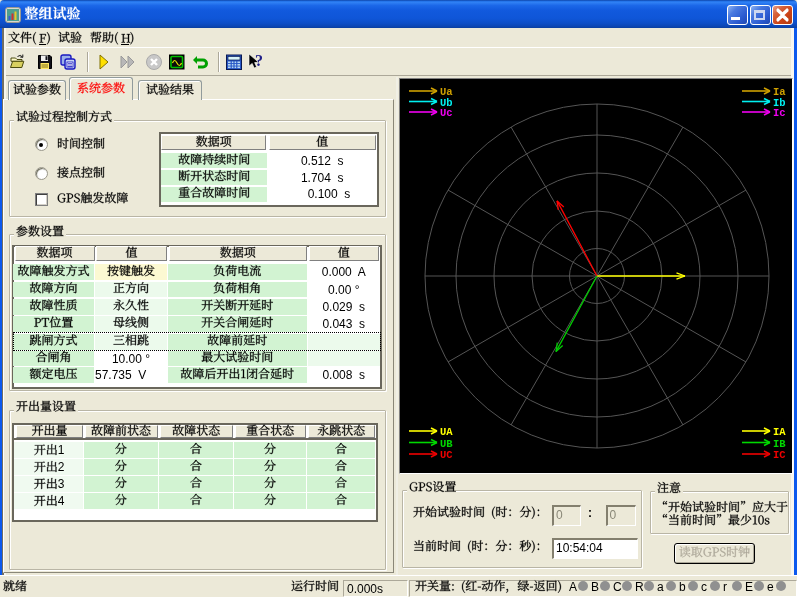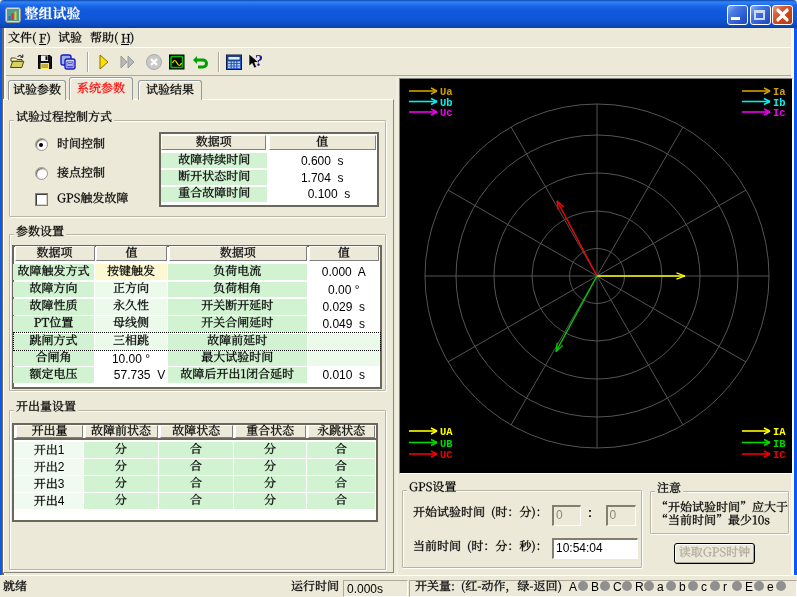--- a/index.html
+++ b/index.html
@@ -100,21 +100,21 @@
 <div style="position:absolute;left:14px;top:111.8px;width:100px;height:14px;background:#ece9d8;"></div>
 <div style="position:absolute;left:34.5px;top:138px;width:13px;height:13px;border-radius:50%;background:#fff;border:1px solid #9a978a;box-shadow:inset 1px 1px 1px #6a6a5a;"></div>
 <div style="position:absolute;left:39px;top:142.5px;width:4px;height:4px;border-radius:50%;background:#000;"></div>
 <div style="position:absolute;left:34.5px;top:167px;width:13px;height:13px;border-radius:50%;background:#fff;border:1px solid #9a978a;box-shadow:inset 1px 1px 1px #6a6a5a;"></div>
 <div style="position:absolute;left:34.5px;top:192.5px;width:13px;height:13px;background:#fff;border:1px solid #808080;box-shadow:inset 1px 1px 0 #404040, inset -1px -1px 0 #d4d0c8;"></div>
 <div style="position:absolute;left:159px;top:132px;width:219.5px;height:74.5px;background:#fff;border:2px solid #6a675c;"></div>
 <div style="position:absolute;left:161.3px;top:134.5px;width:104.7px;height:15.5px;background:#ece9d8;border-top:1px solid #fff;border-left:1px solid #fff;border-right:1px solid #808080;border-bottom:1px solid #808080;"></div>
 <div style="position:absolute;left:268.5px;top:134.5px;width:107.5px;height:15.5px;background:#ece9d8;border-top:1px solid #fff;border-left:1px solid #fff;border-right:1px solid #808080;border-bottom:1px solid #808080;"></div>
 <div style="position:absolute;left:161.3px;top:153.3px;width:105.7px;height:15.2px;background:#d2f3d2;"></div>
 <div style="position:absolute;left:268.5px;top:153.3px;width:107.5px;height:15.2px;background:#fff;"></div>
-<div class="txt" style="position:absolute;left:268.5px;top:153.9px;width:107.5px;height:14px;font-size:12px;text-align:center;line-height:14px;z-index:30;">0.600  s</div>
+<div class="txt" style="position:absolute;left:268.5px;top:153.9px;width:107.5px;height:14px;font-size:12px;text-align:center;line-height:14px;z-index:30;">0.512  s</div>
 <div style="position:absolute;left:161.3px;top:169.9px;width:105.7px;height:15.2px;background:#d2f3d2;"></div>
 <div style="position:absolute;left:268.5px;top:169.9px;width:107.5px;height:15.2px;background:#fff;"></div>
 <div class="txt" style="position:absolute;left:268.5px;top:170.5px;width:107.5px;height:14px;font-size:12px;text-align:center;line-height:14px;z-index:30;">1.704  s</div>
 <div style="position:absolute;left:161.3px;top:186.5px;width:105.7px;height:15.2px;background:#d2f3d2;"></div>
 <div style="position:absolute;left:268.5px;top:186.5px;width:107.5px;height:15.2px;background:#fff;"></div>
 <div class="txt" style="position:absolute;left:268.5px;top:187.1px;width:121px;height:14px;font-size:12px;text-align:center;line-height:14px;z-index:30;">0.100  s</div>
 <div style="position:absolute;left:9px;top:234.4px;width:377px;height:156.6px;border:1px solid #b9b5a5;border-radius:1px;box-shadow:1px 1px 0 #fff, inset 1px 1px 0 #fff;"></div>
 <div style="position:absolute;left:14px;top:226.4px;width:52px;height:14px;background:#ece9d8;"></div>
 <div style="position:absolute;left:11.5px;top:244.5px;width:370.5px;height:144.8px;background:#fff;border:2px solid #6a675c;"></div>
 <div style="position:absolute;left:14.5px;top:246px;width:80px;height:14.5px;background:#ece9d8;border-top:1px solid #fff;border-left:1px solid #fff;border-right:1px solid #808080;border-bottom:1px solid #808080;"></div>
@@ -133,36 +133,36 @@
 <div class="txt" style="position:absolute;left:307.5px;top:282.5px;width:72.5px;height:14px;font-size:12px;text-align:center;line-height:14px;z-index:30;">0.00 °</div>
 <div style="position:absolute;left:13px;top:298.8px;width:81px;height:15.8px;background:#d2f3d2;"></div>
 <div style="position:absolute;left:95px;top:298.8px;width:72px;height:15.8px;background:#ecfaec;"></div>
 <div style="position:absolute;left:168px;top:298.8px;width:138.5px;height:15.8px;background:#d2f3d2;"></div>
 <div style="position:absolute;left:307.5px;top:298.8px;width:72.5px;height:15.8px;background:#fff;"></div>
 <div class="txt" style="position:absolute;left:307.5px;top:299.7px;width:72.5px;height:14px;font-size:12px;text-align:center;line-height:14px;z-index:30;">0.029  s</div>
 <div style="position:absolute;left:13px;top:316px;width:81px;height:15.8px;background:#d2f3d2;"></div>
 <div style="position:absolute;left:95px;top:316px;width:72px;height:15.8px;background:#ecfaec;"></div>
 <div style="position:absolute;left:168px;top:316px;width:138.5px;height:15.8px;background:#d2f3d2;"></div>
 <div style="position:absolute;left:307.5px;top:316px;width:72.5px;height:15.8px;background:#fff;"></div>
-<div class="txt" style="position:absolute;left:307.5px;top:316.9px;width:72.5px;height:14px;font-size:12px;text-align:center;line-height:14px;z-index:30;">0.049  s</div>
+<div class="txt" style="position:absolute;left:307.5px;top:316.9px;width:72.5px;height:14px;font-size:12px;text-align:center;line-height:14px;z-index:30;">0.043  s</div>
 <div style="position:absolute;left:13px;top:333.8px;width:81px;height:15.8px;background:#d2f3d2;"></div>
 <div style="position:absolute;left:95px;top:333.8px;width:72px;height:15.8px;background:#ecfaec;"></div>
 <div style="position:absolute;left:168px;top:333.8px;width:138.5px;height:15.8px;background:#d2f3d2;"></div>
 <div style="position:absolute;left:307.5px;top:333.8px;width:72.5px;height:15.8px;background:#ecfaec;"></div>
 <div style="position:absolute;left:13px;top:350.6px;width:81px;height:15.8px;background:#d2f3d2;"></div>
 <div style="position:absolute;left:95px;top:350.6px;width:72px;height:15.8px;background:#fff;"></div>
 <div class="txt" style="position:absolute;left:95px;top:351.5px;width:72px;height:14px;font-size:12px;text-align:center;line-height:14px;z-index:30;">10.00 °</div>
 <div style="position:absolute;left:168px;top:350.6px;width:138.5px;height:15.8px;background:#d2f3d2;"></div>
 <div style="position:absolute;left:307.5px;top:350.6px;width:72.5px;height:15.8px;background:#ecfaec;"></div>
 <div style="position:absolute;left:13px;top:367.4px;width:81px;height:15.8px;background:#d2f3d2;"></div>
 <div style="position:absolute;left:95px;top:367.4px;width:72px;height:15.8px;background:#fff;"></div>
-<div class="txt" style="position:absolute;left:95px;top:368.3px;width:89px;height:14px;font-size:12px;text-align:center;line-height:14px;z-index:30;">57.735  V</div>
+<div class="txt" style="position:absolute;left:95px;top:368.3px;width:48px;height:14px;font-size:12px;text-align:center;line-height:14px;z-index:30;">57.735  V</div>
 <div style="position:absolute;left:168px;top:367.4px;width:138.5px;height:15.8px;background:#d2f3d2;"></div>
 <div style="position:absolute;left:307.5px;top:367.4px;width:72.5px;height:15.8px;background:#fff;"></div>
-<div class="txt" style="position:absolute;left:307.5px;top:368.3px;width:72.5px;height:14px;font-size:12px;text-align:center;line-height:14px;z-index:30;">0.010  s</div>
+<div class="txt" style="position:absolute;left:307.5px;top:368.3px;width:72.5px;height:14px;font-size:12px;text-align:center;line-height:14px;z-index:30;">0.008  s</div>
 <div style="position:absolute;left:12.5px;top:331.6px;width:368px;height:19.6px;border:1px dotted #000;z-index:20;"></div>
 <div style="position:absolute;left:9px;top:409.5px;width:377px;height:160.5px;border:1px solid #b9b5a5;border-radius:1px;box-shadow:1px 1px 0 #fff, inset 1px 1px 0 #fff;"></div>
 <div style="position:absolute;left:14px;top:401.5px;width:64px;height:14px;background:#ece9d8;"></div>
 <div style="position:absolute;left:12px;top:423px;width:366px;height:99.3px;background:#fff;border:2px solid #6a675c;"></div>
 <div style="position:absolute;left:16px;top:424.5px;width:67px;height:13.5px;background:#ece9d8;border-top:1px solid #fff;border-left:1px solid #fff;border-right:1px solid #808080;border-bottom:1px solid #808080;"></div>
 <div style="position:absolute;left:84.5px;top:424.5px;width:73px;height:13.5px;background:#ece9d8;border-top:1px solid #fff;border-left:1px solid #fff;border-right:1px solid #808080;border-bottom:1px solid #808080;"></div>
 <div style="position:absolute;left:160px;top:424.5px;width:72.5px;height:13.5px;background:#ece9d8;border-top:1px solid #fff;border-left:1px solid #fff;border-right:1px solid #808080;border-bottom:1px solid #808080;"></div>
 <div style="position:absolute;left:235px;top:424.5px;width:70.5px;height:13.5px;background:#ece9d8;border-top:1px solid #fff;border-left:1px solid #fff;border-right:1px solid #808080;border-bottom:1px solid #808080;"></div>
 <div style="position:absolute;left:308px;top:424.5px;width:66.5px;height:13.5px;background:#ece9d8;border-top:1px solid #fff;border-left:1px solid #fff;border-right:1px solid #808080;border-bottom:1px solid #808080;"></div>
 <div style="position:absolute;left:14px;top:438px;width:362px;height:2.2px;background:#6a675c;"></div>

